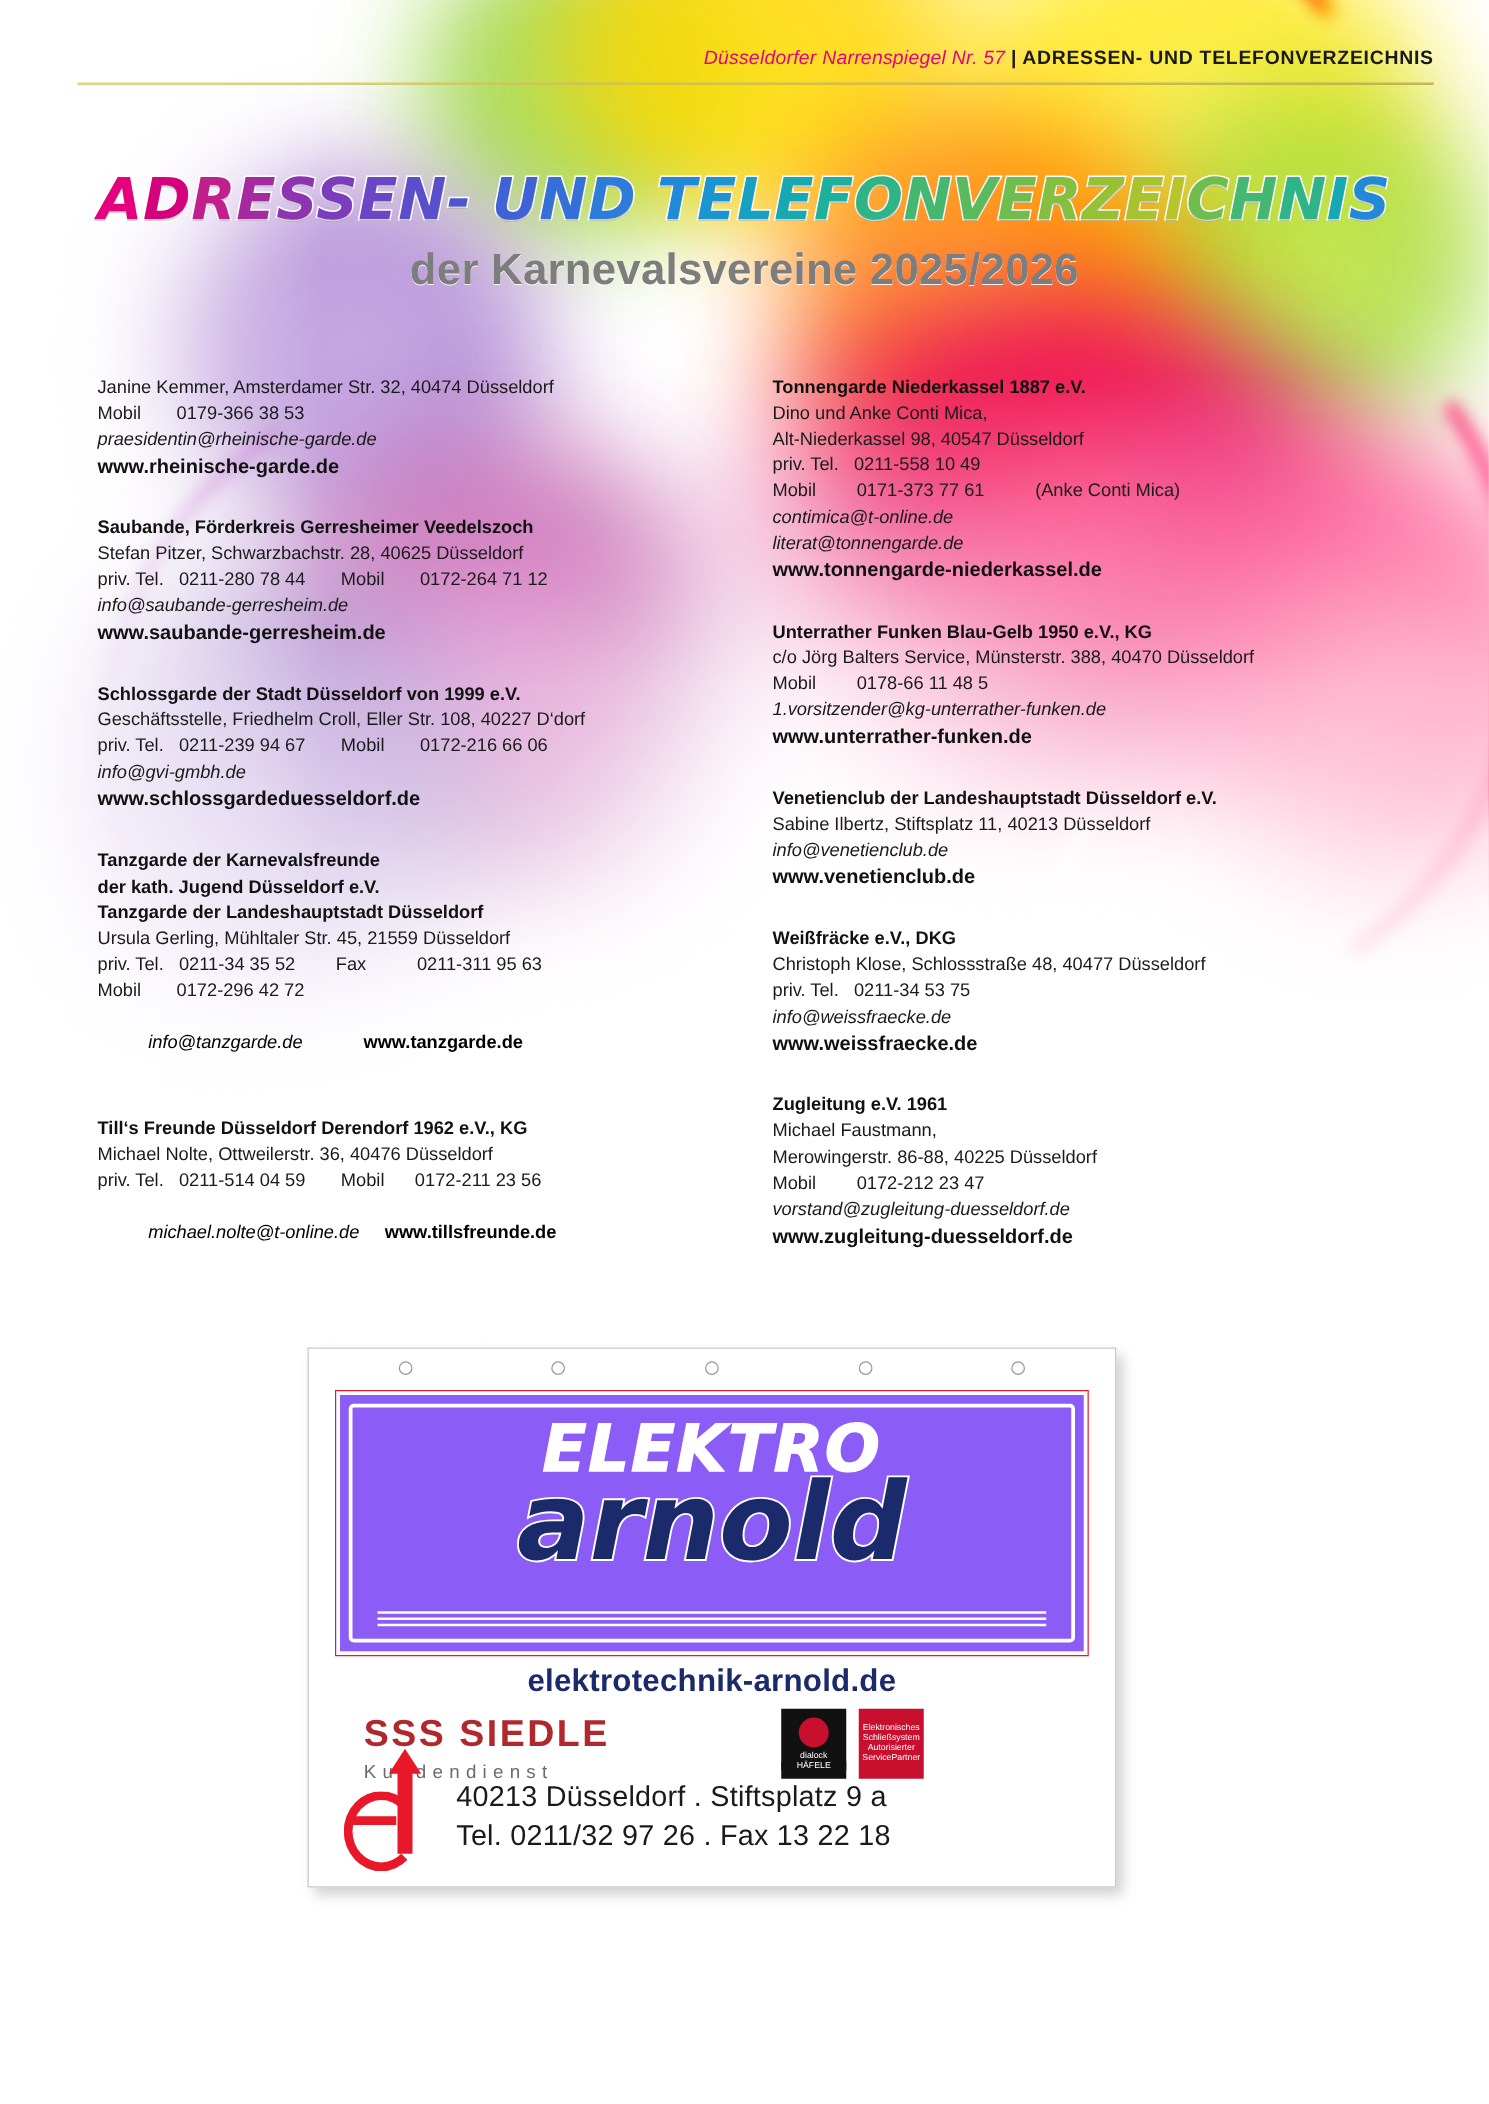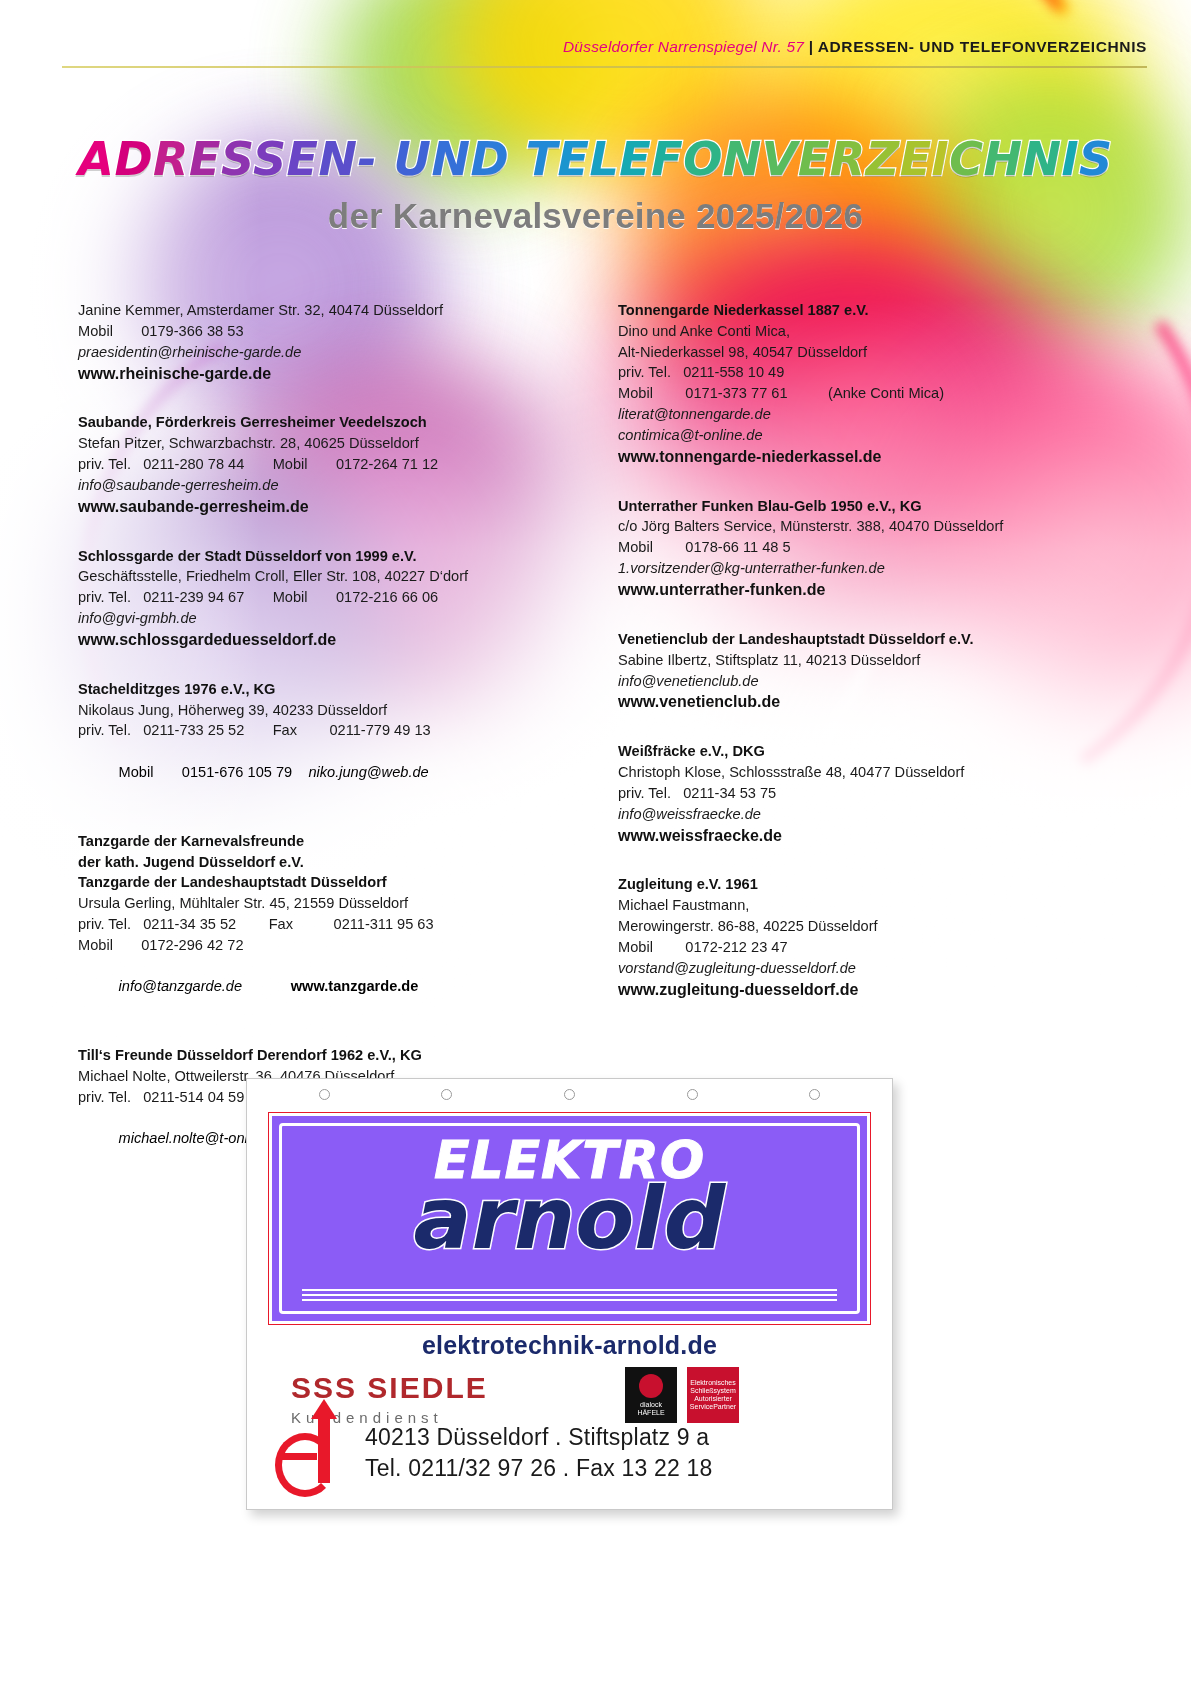--- a/index.html
+++ b/index.html
@@ -368,28 +368,20 @@
       </div>
 
       <div class="entry">
         <div class="name">Schlossgarde der Stadt Düsseldorf von 1999 e.V.</div>
         <div class="line">Geschäftsstelle, Friedhelm Croll, Eller Str. 108, 40227 D‘dorf</div>
         <div class="line">priv. Tel.   0211-239 94 67       Mobil       0172-216 66 06</div>
         <div class="mail">info@gvi-gmbh.de</div>
         <div class="web">www.schlossgardeduesseldorf.de</div>
       </div>
 
-      <div class="entry">
-        <div class="name">Stachelditzges 1976 e.V., KG</div>
-        <div class="line">Nikolaus Jung, Höherweg 39, 40233 Düsseldorf</div>
-        <div class="line">priv. Tel.   0211-733 25 52       Fax        0211-779 49 13</div>
-        <div class="mixed">
-          <span>Mobil       0151-676 105 79    </span><span class="i">niko.jung@web.de</span>
-        </div>
-      </div>
 
       <div class="entry">
         <div class="name" style="white-space:pre-line">Tanzgarde der Karnevalsfreunde
 der kath. Jugend Düsseldorf e.V.
 Tanzgarde der Landeshauptstadt Düsseldorf</div>
         <div class="line">Ursula Gerling, Mühltaler Str. 45, 21559 Düsseldorf</div>
         <div class="line">priv. Tel.   0211-34 35 52        Fax          0211-311 95 63</div>
         <div class="line">Mobil       0172-296 42 72</div>
         <div class="mixed">
           <span class="i">info@tanzgarde.de</span><span>            </span><span class="b">www.tanzgarde.de</span>
@@ -408,22 +400,22 @@
     </div>
 
     <div class="col right">
 
       <div class="entry">
         <div class="name">Tonnengarde Niederkassel 1887 e.V.</div>
         <div class="line">Dino und Anke Conti Mica,</div>
         <div class="line">Alt-Niederkassel 98, 40547 Düsseldorf</div>
         <div class="line">priv. Tel.   0211-558 10 49</div>
         <div class="line">Mobil        0171-373 77 61          (Anke Conti Mica)</div>
+        <div class="mail">contimica@t-online.de</div>
         <div class="mail">literat@tonnengarde.de</div>
-        <div class="mail">contimica@t-online.de</div>
         <div class="web">www.tonnengarde-niederkassel.de</div>
       </div>
 
       <div class="entry">
         <div class="name">Unterrather Funken Blau-Gelb 1950 e.V., KG</div>
         <div class="line">c/o Jörg Balters Service, Münsterstr. 388, 40470 Düsseldorf</div>
         <div class="line">Mobil        0178-66 11 48 5</div>
         <div class="mail">1.vorsitzender@kg-unterrather-funken.de</div>
         <div class="web">www.unterrather-funken.de</div>
       </div>

